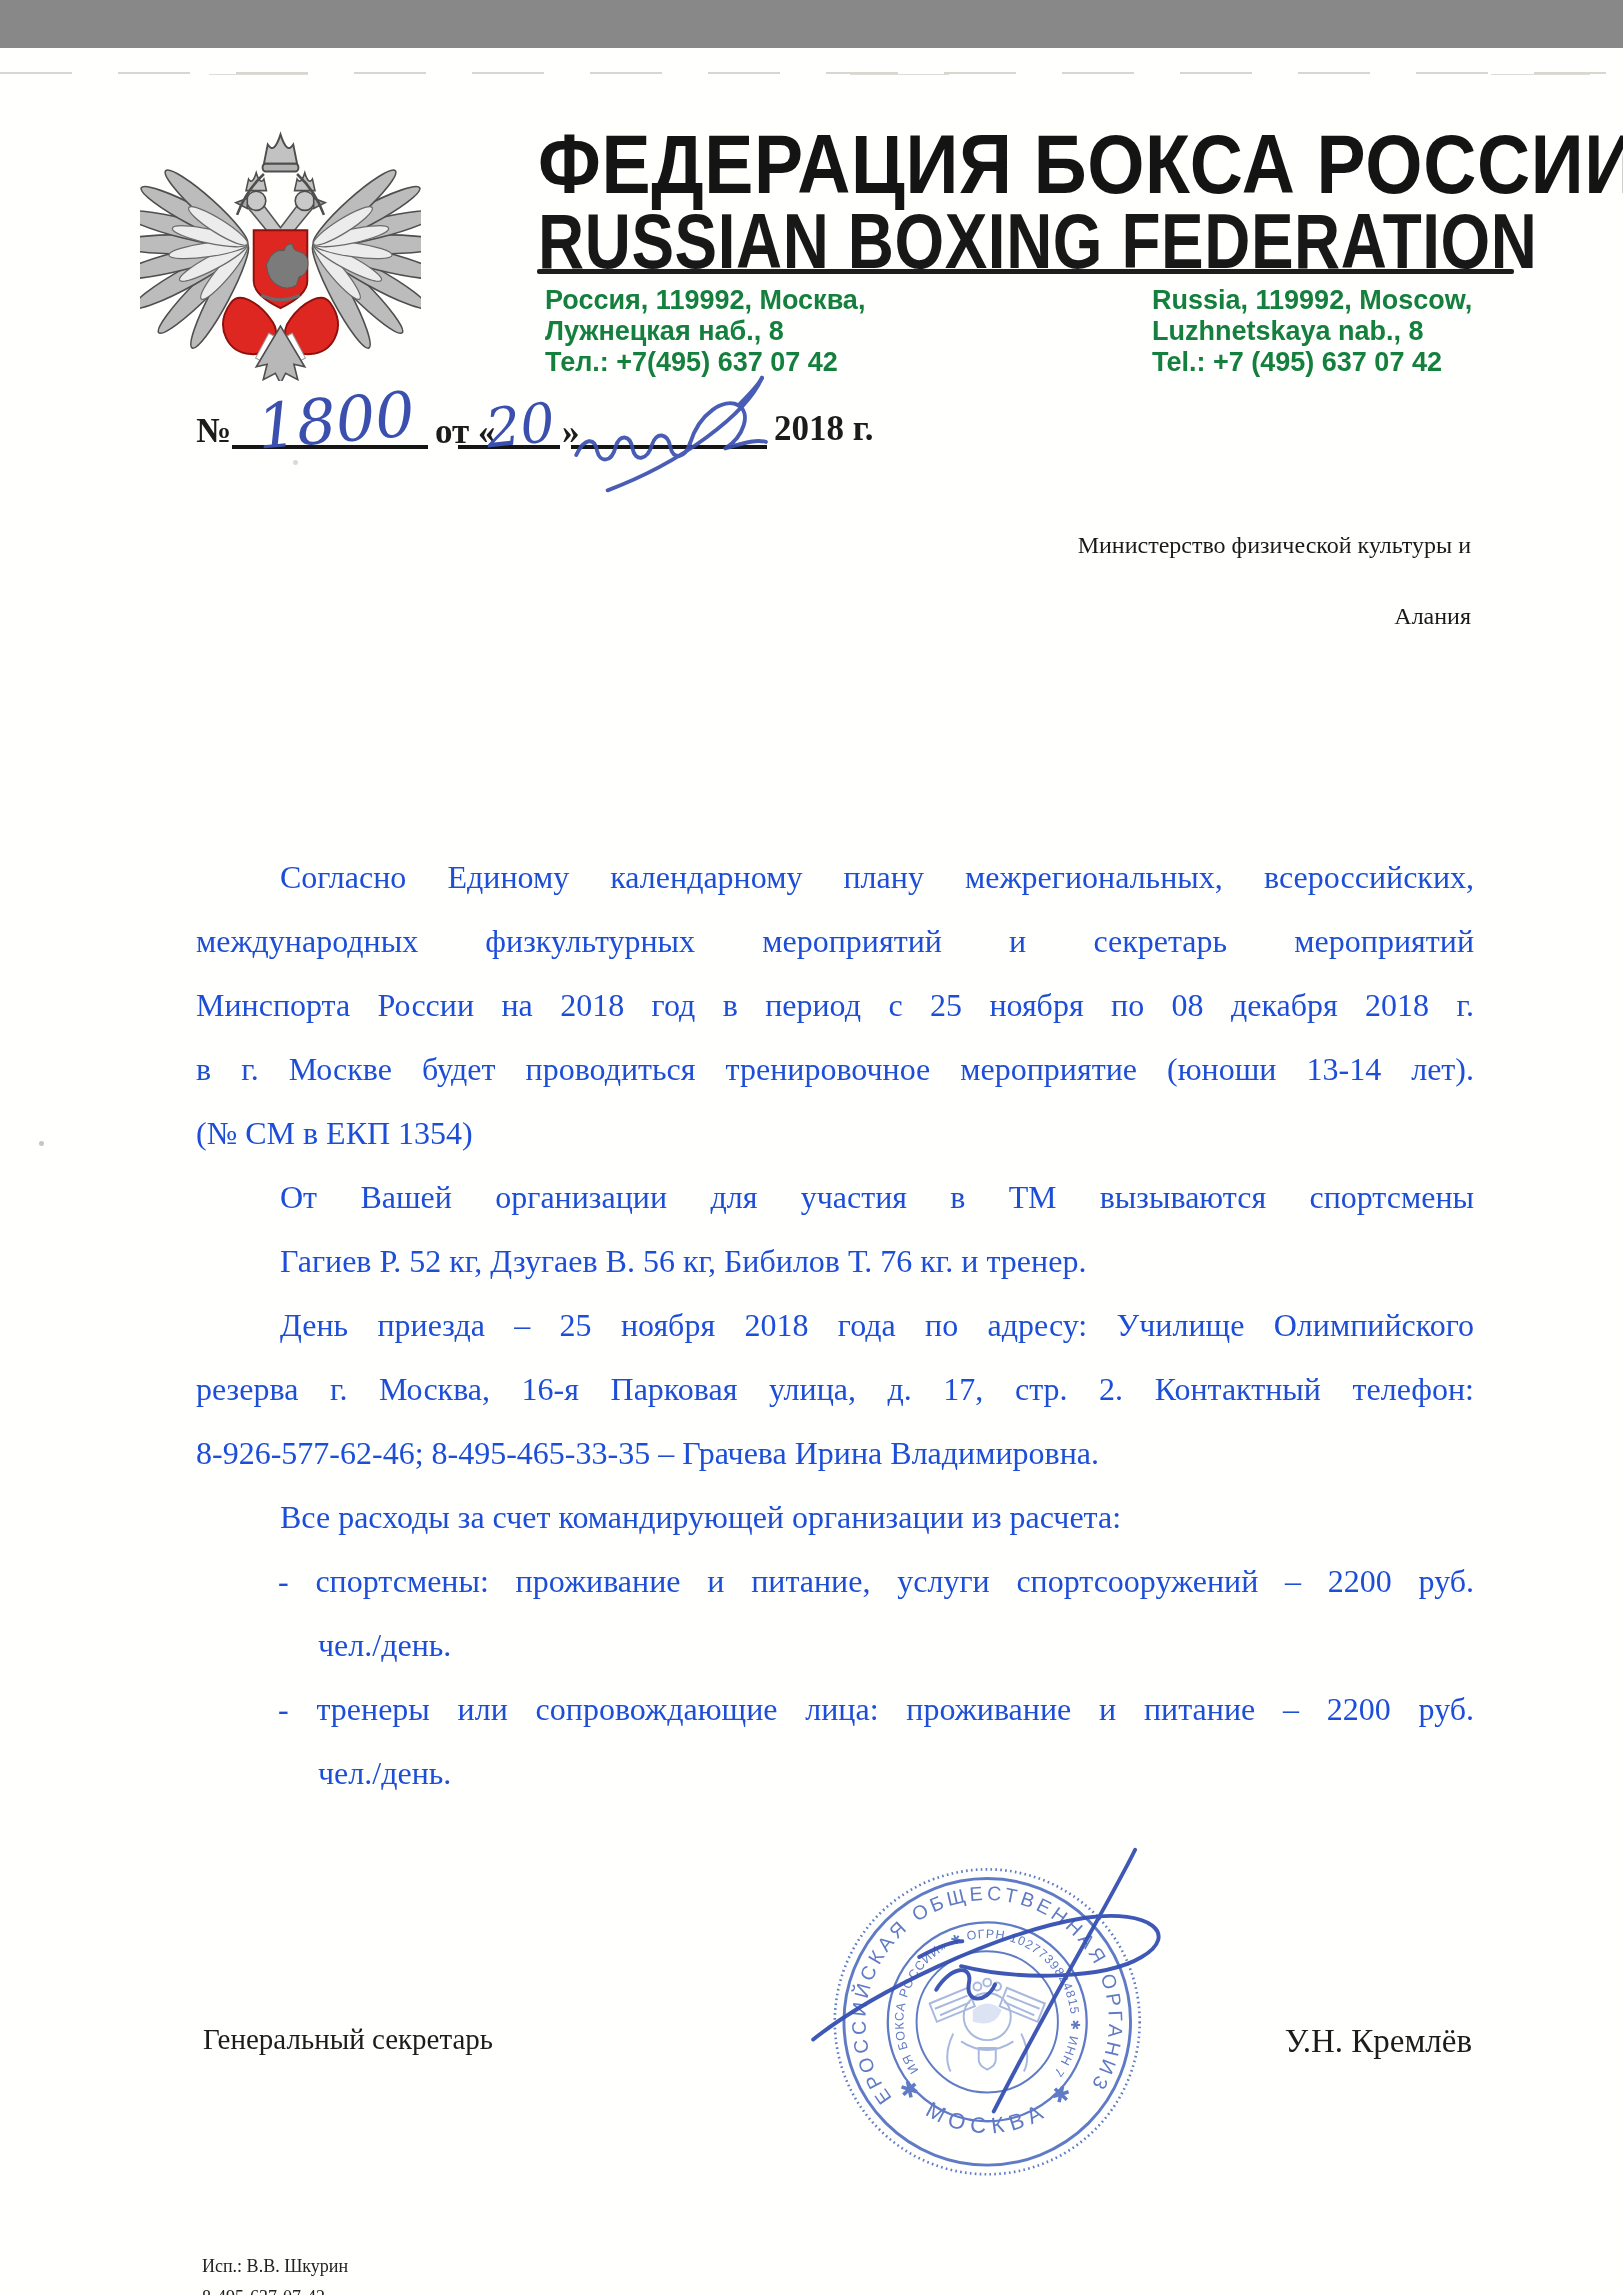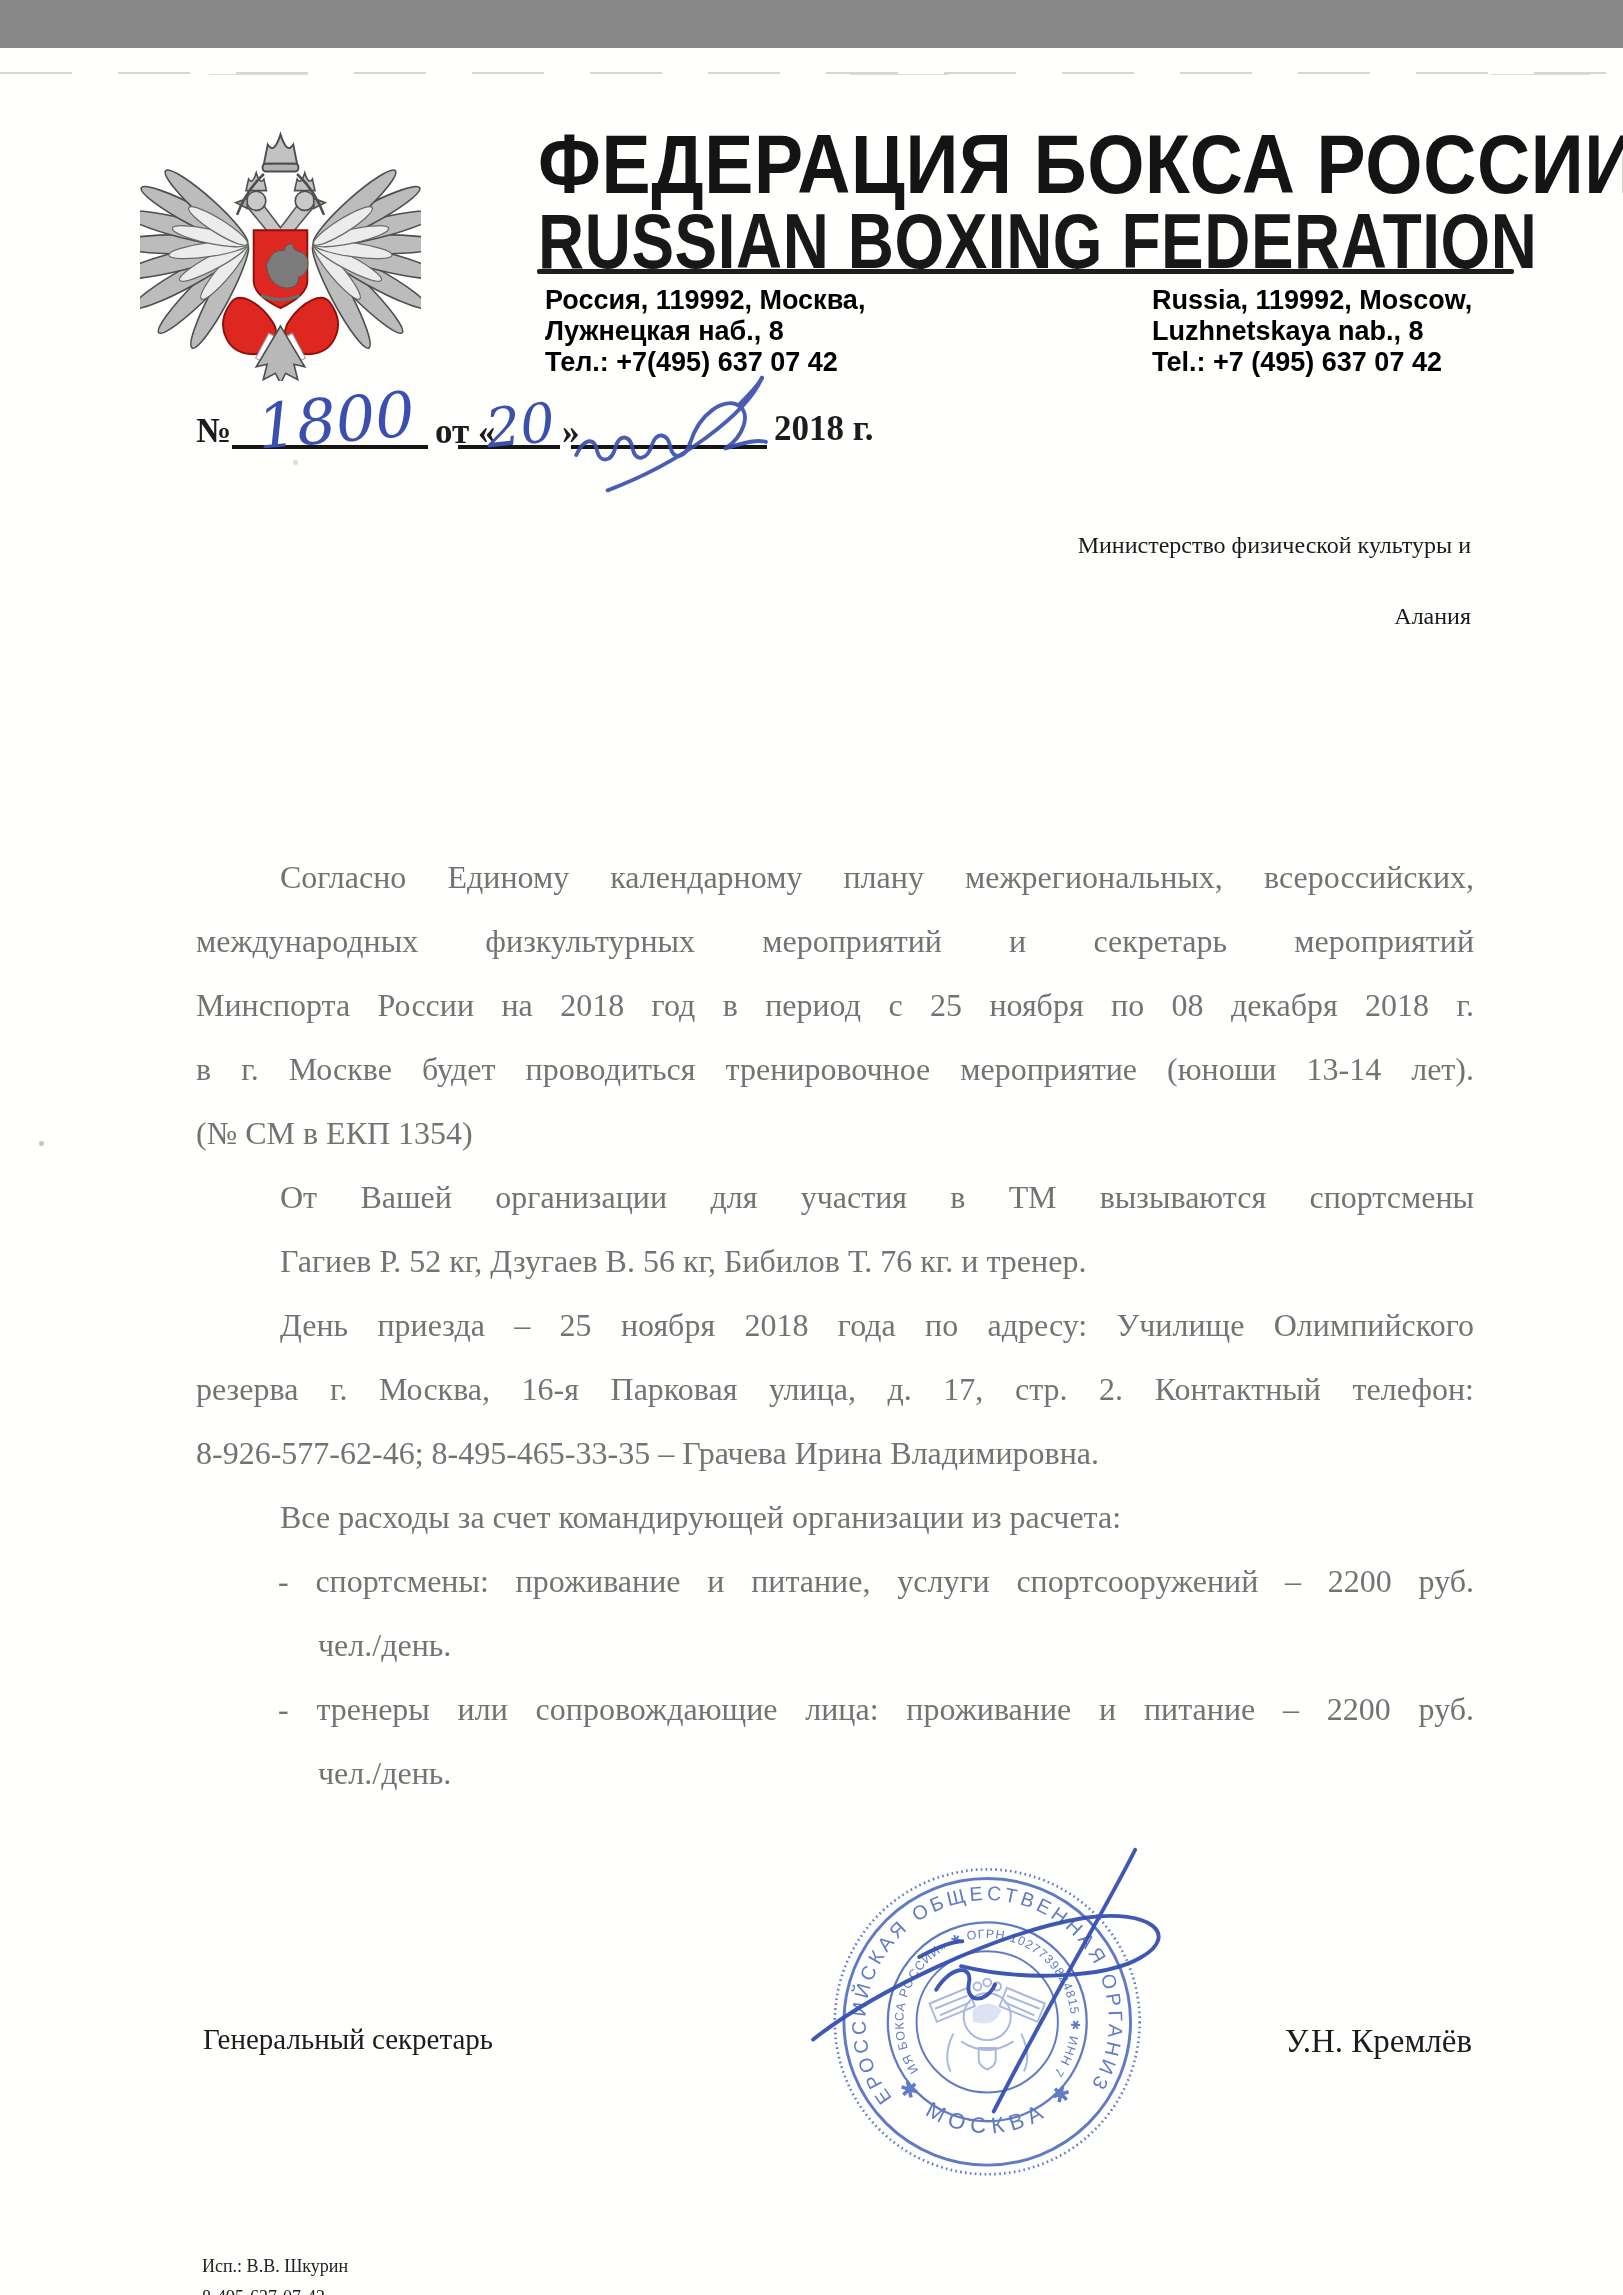--- a/index.html
+++ b/index.html
@@ -18,32 +18,32 @@
   .speck{width:4.6px;height:4.6px;border-radius:50%;background:#9a948c;opacity:.55;}
   
   .title-ru{left:538px;top:69px;font-family:"Liberation Sans","DejaVu Sans",sans-serif;
     font-weight:bold;font-size:80px;letter-spacing:0.7px;color:#141414;
     transform:scale(.92,1.04);transform-origin:left top;white-space:nowrap;}
   .title-en{left:538px;top:149px;font-family:"Liberation Sans","DejaVu Sans",sans-serif;
     font-weight:bold;font-size:76px;letter-spacing:0.7px;color:#181818;
     transform:scale(.84,1.02);transform-origin:left top;white-space:nowrap;}
   .divider{left:537px;top:221px;width:977px;height:4.6px;background:#1e1e1e;border-radius:2px;}
   .addr{font-family:"Liberation Sans","DejaVu Sans",sans-serif;font-weight:bold;
-    font-size:27px;line-height:31px;color:#000000;white-space:nowrap;}
+    font-size:27px;line-height:31px;color:#15803d;white-space:nowrap;}
   .addr-ru{left:545px;top:237px;}
   .addr-en{left:1152px;top:237px;}
   
   .ref-b{font-weight:bold;font-size:35px;white-space:nowrap;}
   .uline{height:3.9px;background:#151515;}
   .hw{color:#3b50ae;font-style:italic;font-family:"DejaVu Serif","Liberation Serif",serif;white-space:nowrap;}
   
   .recipient{left:784px;top:462px;width:687px;text-align:right;
     font-size:24px;line-height:71px;color:#1a1a1a;}
   
-  .body-block{left:196px;top:797px;width:1278px;font-size:32px;color:#737373;}
+  .body-block{left:196px;top:797px;width:1278px;font-size:32px;color:#1d4ed8;}
   .line{height:64px;line-height:64px;white-space:nowrap;}
   .just{white-space:normal;text-align:justify;text-align-last:justify;}
   .indent{text-indent:84px;}
   .bullet{padding-left:82px;white-space:normal;text-align:justify;text-align-last:justify;}
   .cheld{padding-left:122px;}
   
   .sig-title{left:203px;top:1975px;font-size:29px;white-space:nowrap;text-align:center;}
   .sig-name{left:1113px;top:1975px;width:359px;text-align:right;font-size:33px;white-space:nowrap;}
   
   .footer{left:202px;top:2203px;font-size:18px;line-height:31px;color:#222;white-space:nowrap;}

